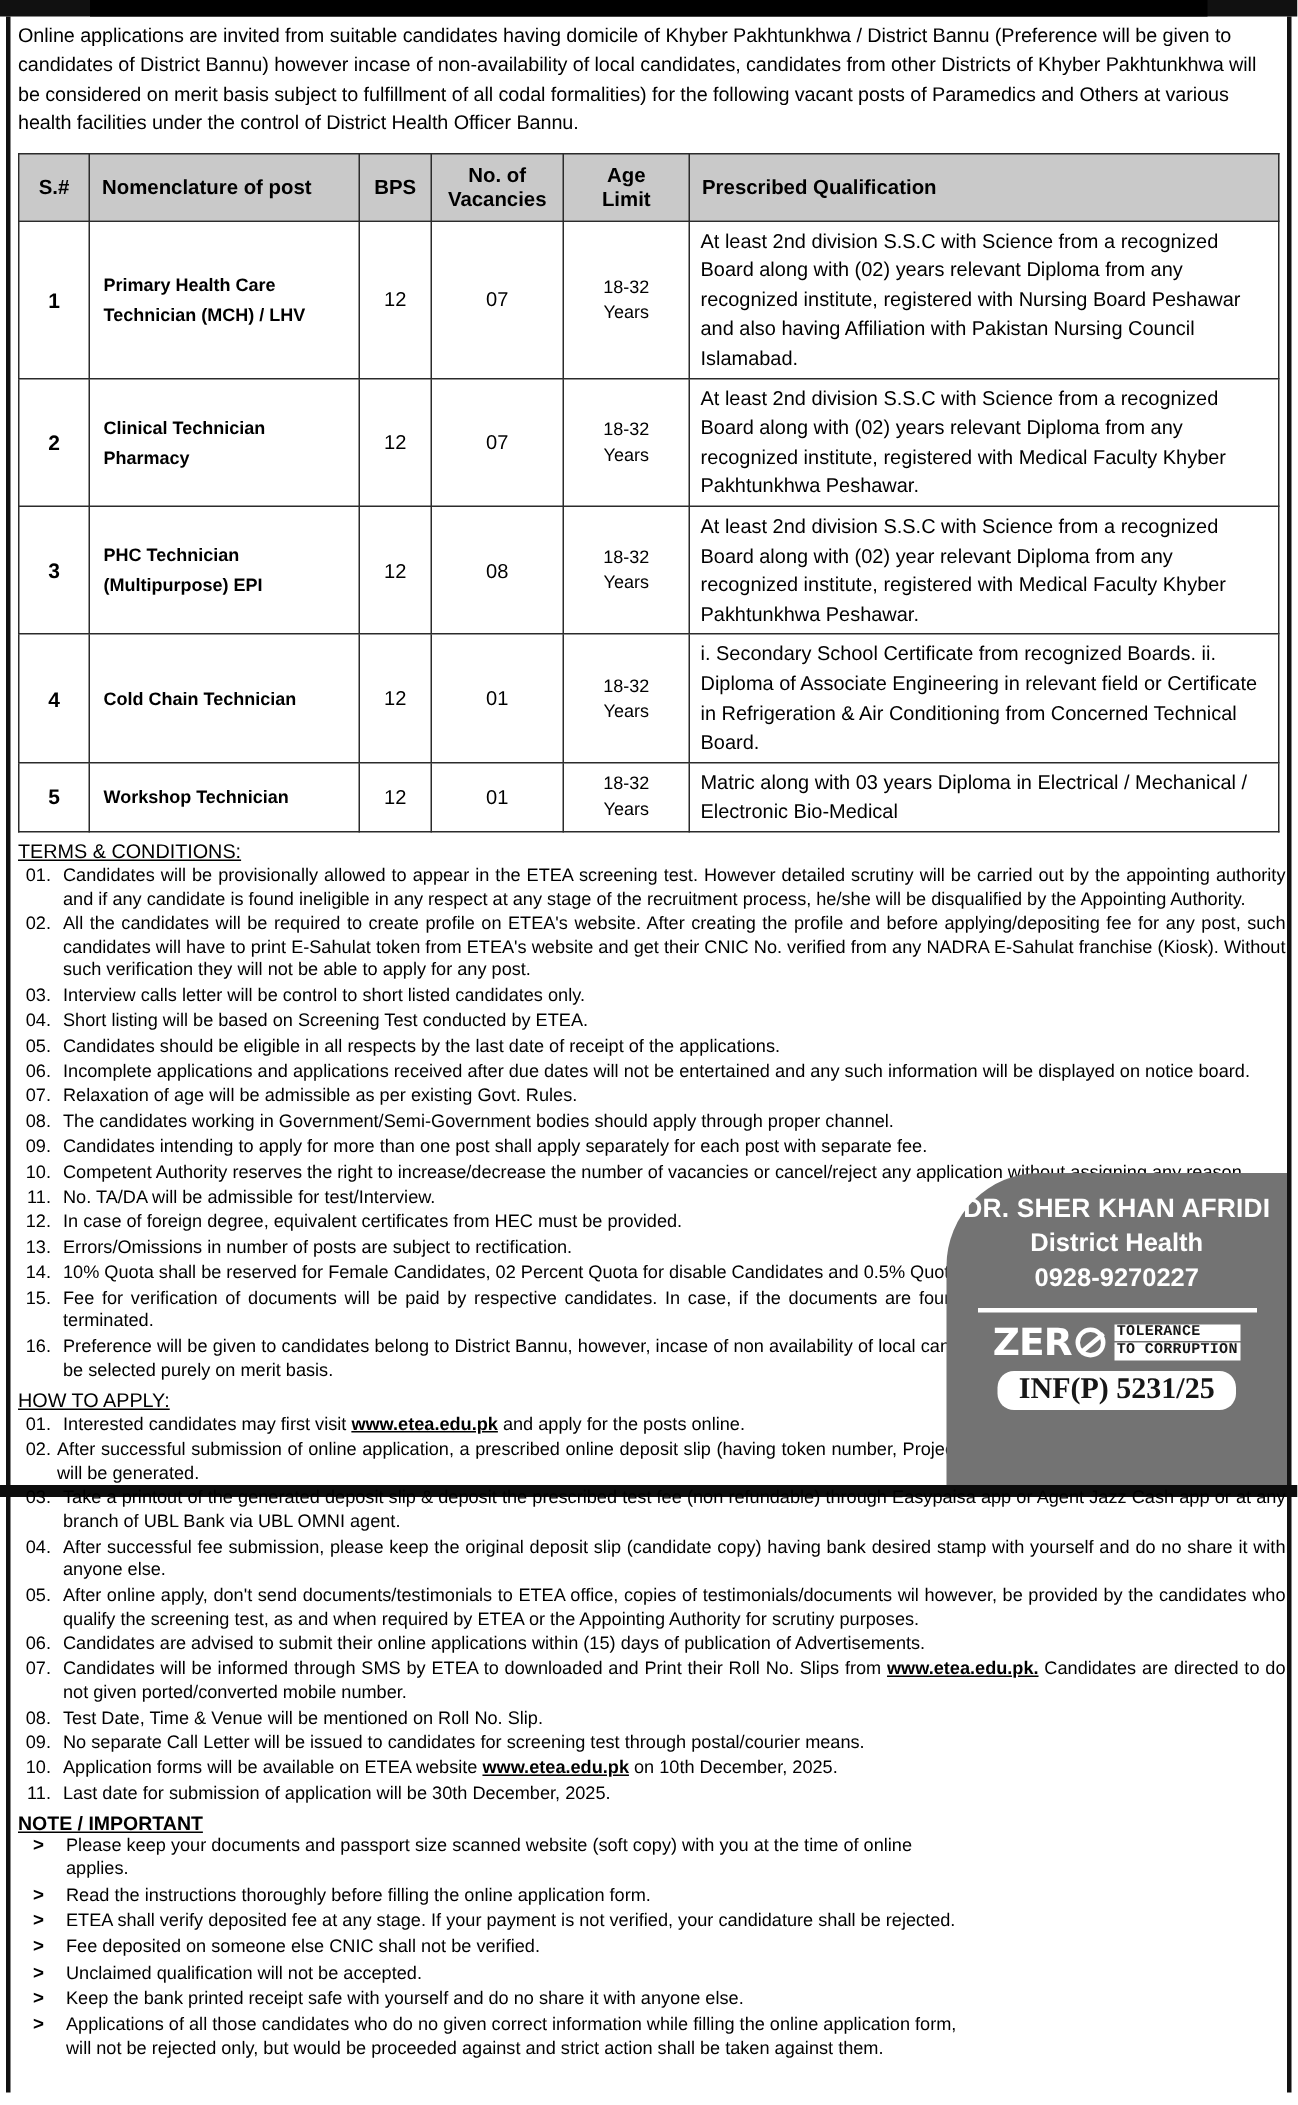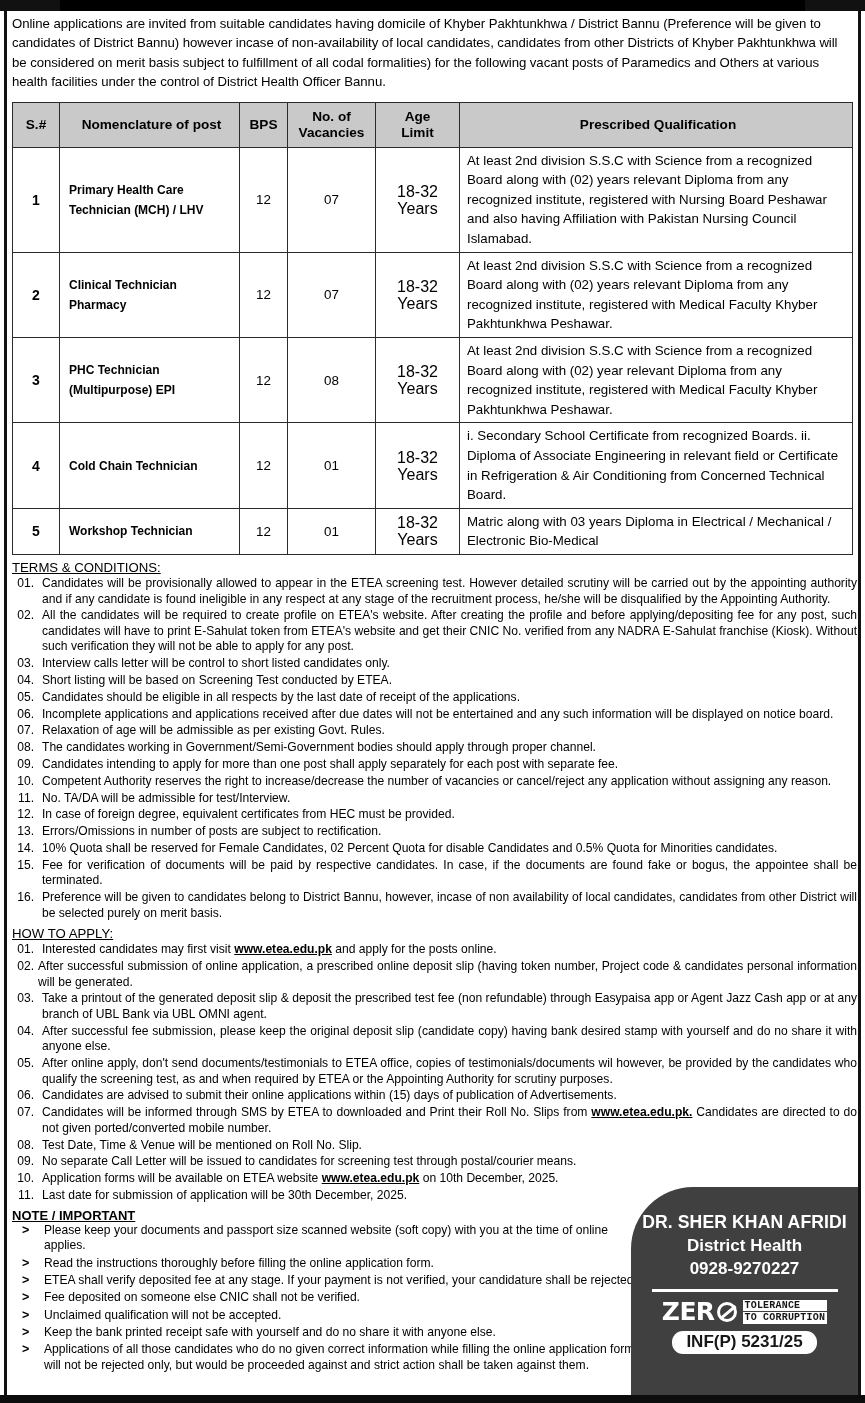--- a/index.html
+++ b/index.html
@@ -5,21 +5,21 @@
   * { box-sizing: border-box; margin: 0; padding: 0; }
   html, body {
     width: 865px; height: 1403px;
     background: #ffffff;
     font-family: "Liberation Sans", sans-serif;
     color: #000;
     overflow: hidden;
   }
   .page {
     position: relative;
-    width: 865px; height: 1403px;
+    width: 865px; height: 998px;
     background: #fff;
   }
   
   .bar-top {
     position: absolute; left: 0; top: 0; width: 865px; height: 11px;
     background: #111;
   }
   .bar-top-inner {
     position: absolute; left: 60px; top: 0; width: 745px; height: 11px;
     background: #000;
@@ -61,42 +61,42 @@
   }
   table.posts thead th {
     background: #c9c9c9;
     font-size: 13.6px;
     font-weight: bold;
     padding: 6px 4px;
     line-height: 16px;
     text-align: center;
   }
   table.posts thead th.left {
-    text-align: center;
+    text-align: left;
     padding-left: 8px;
   }
   col.c-sn    { width: 47px; }
   col.c-nom   { width: 180px; }
   col.c-bps   { width: 48px; }
   col.c-vac   { width: 88px; }
   col.c-age   { width: 84px; }
   col.c-qual  { width: 393px; }
 
   td.sn {
     text-align: center; font-size: 14px; font-weight: bold;
   }
   td.nom {
     font-size: 12px; font-weight: bold; line-height: 20px;
     padding: 4px 12px 4px 9px;
   }
   td.bps, td.vac {
     text-align: center; font-size: 13.4px;
   }
   td.age {
-    text-align: center; font-size: 16px; line-height: 17px;
+    text-align: center; font-size: 12px; line-height: 17px;
   }
   td.qual {
     font-size: 13.3px; line-height: 19.6px;
     padding: 3px 5px 3px 7px;
     vertical-align: top;
   }
   
   .sec-head {
     font-size: 13.2px; font-weight: normal;
     text-decoration: underline;
@@ -145,25 +145,25 @@
   }
   .brow .txt { flex: 1 1 auto; }
 
   
   .sigbox {
     position: absolute;
     right: 7px;
     bottom: 8px;
     width: 227px;
     height: 208px;
-    background: #404040;
+    background: #737373;
     border-top-left-radius: 62px;
     color: #fff;
     text-align: center;
-    padding-top: 24px;
+    padding-top: 12px;
   }
   .sig-name {
     font-size: 17.6px; font-weight: bold; letter-spacing: 0.1px;
     line-height: 23px;
   }
   .sig-l2, .sig-l3, .sig-l4 {
     font-size: 17px; font-weight: bold; line-height: 23px;
   }
   .sig-divider {
     width: 186px; height: 3px; background: #fff;
@@ -206,24 +206,25 @@
     line-height: 11.5px;
     padding: 0 2px;
     letter-spacing: 0.2px;
     display: block;
     font-family: Liberation Mono, monospace;
   }
   .tol .t2 { margin-top: 1px; }
   .inf {
     display: inline-block;
     background: #fff; color: #171717;
-    font-size: 17px; font-weight: bold;
+    font-size: 20px; font-weight: bold;
     border-radius: 11px;
     padding: 1px 14px 2px 14px;
     margin-top: 7px;
+    font-family: Liberation Serif, serif;
   }
 </style>
 </head>
 <body>
 
 <div class="page">
 
   <div class="bar-top">
     <div class="bar-top-inner"></div>
   </div>

